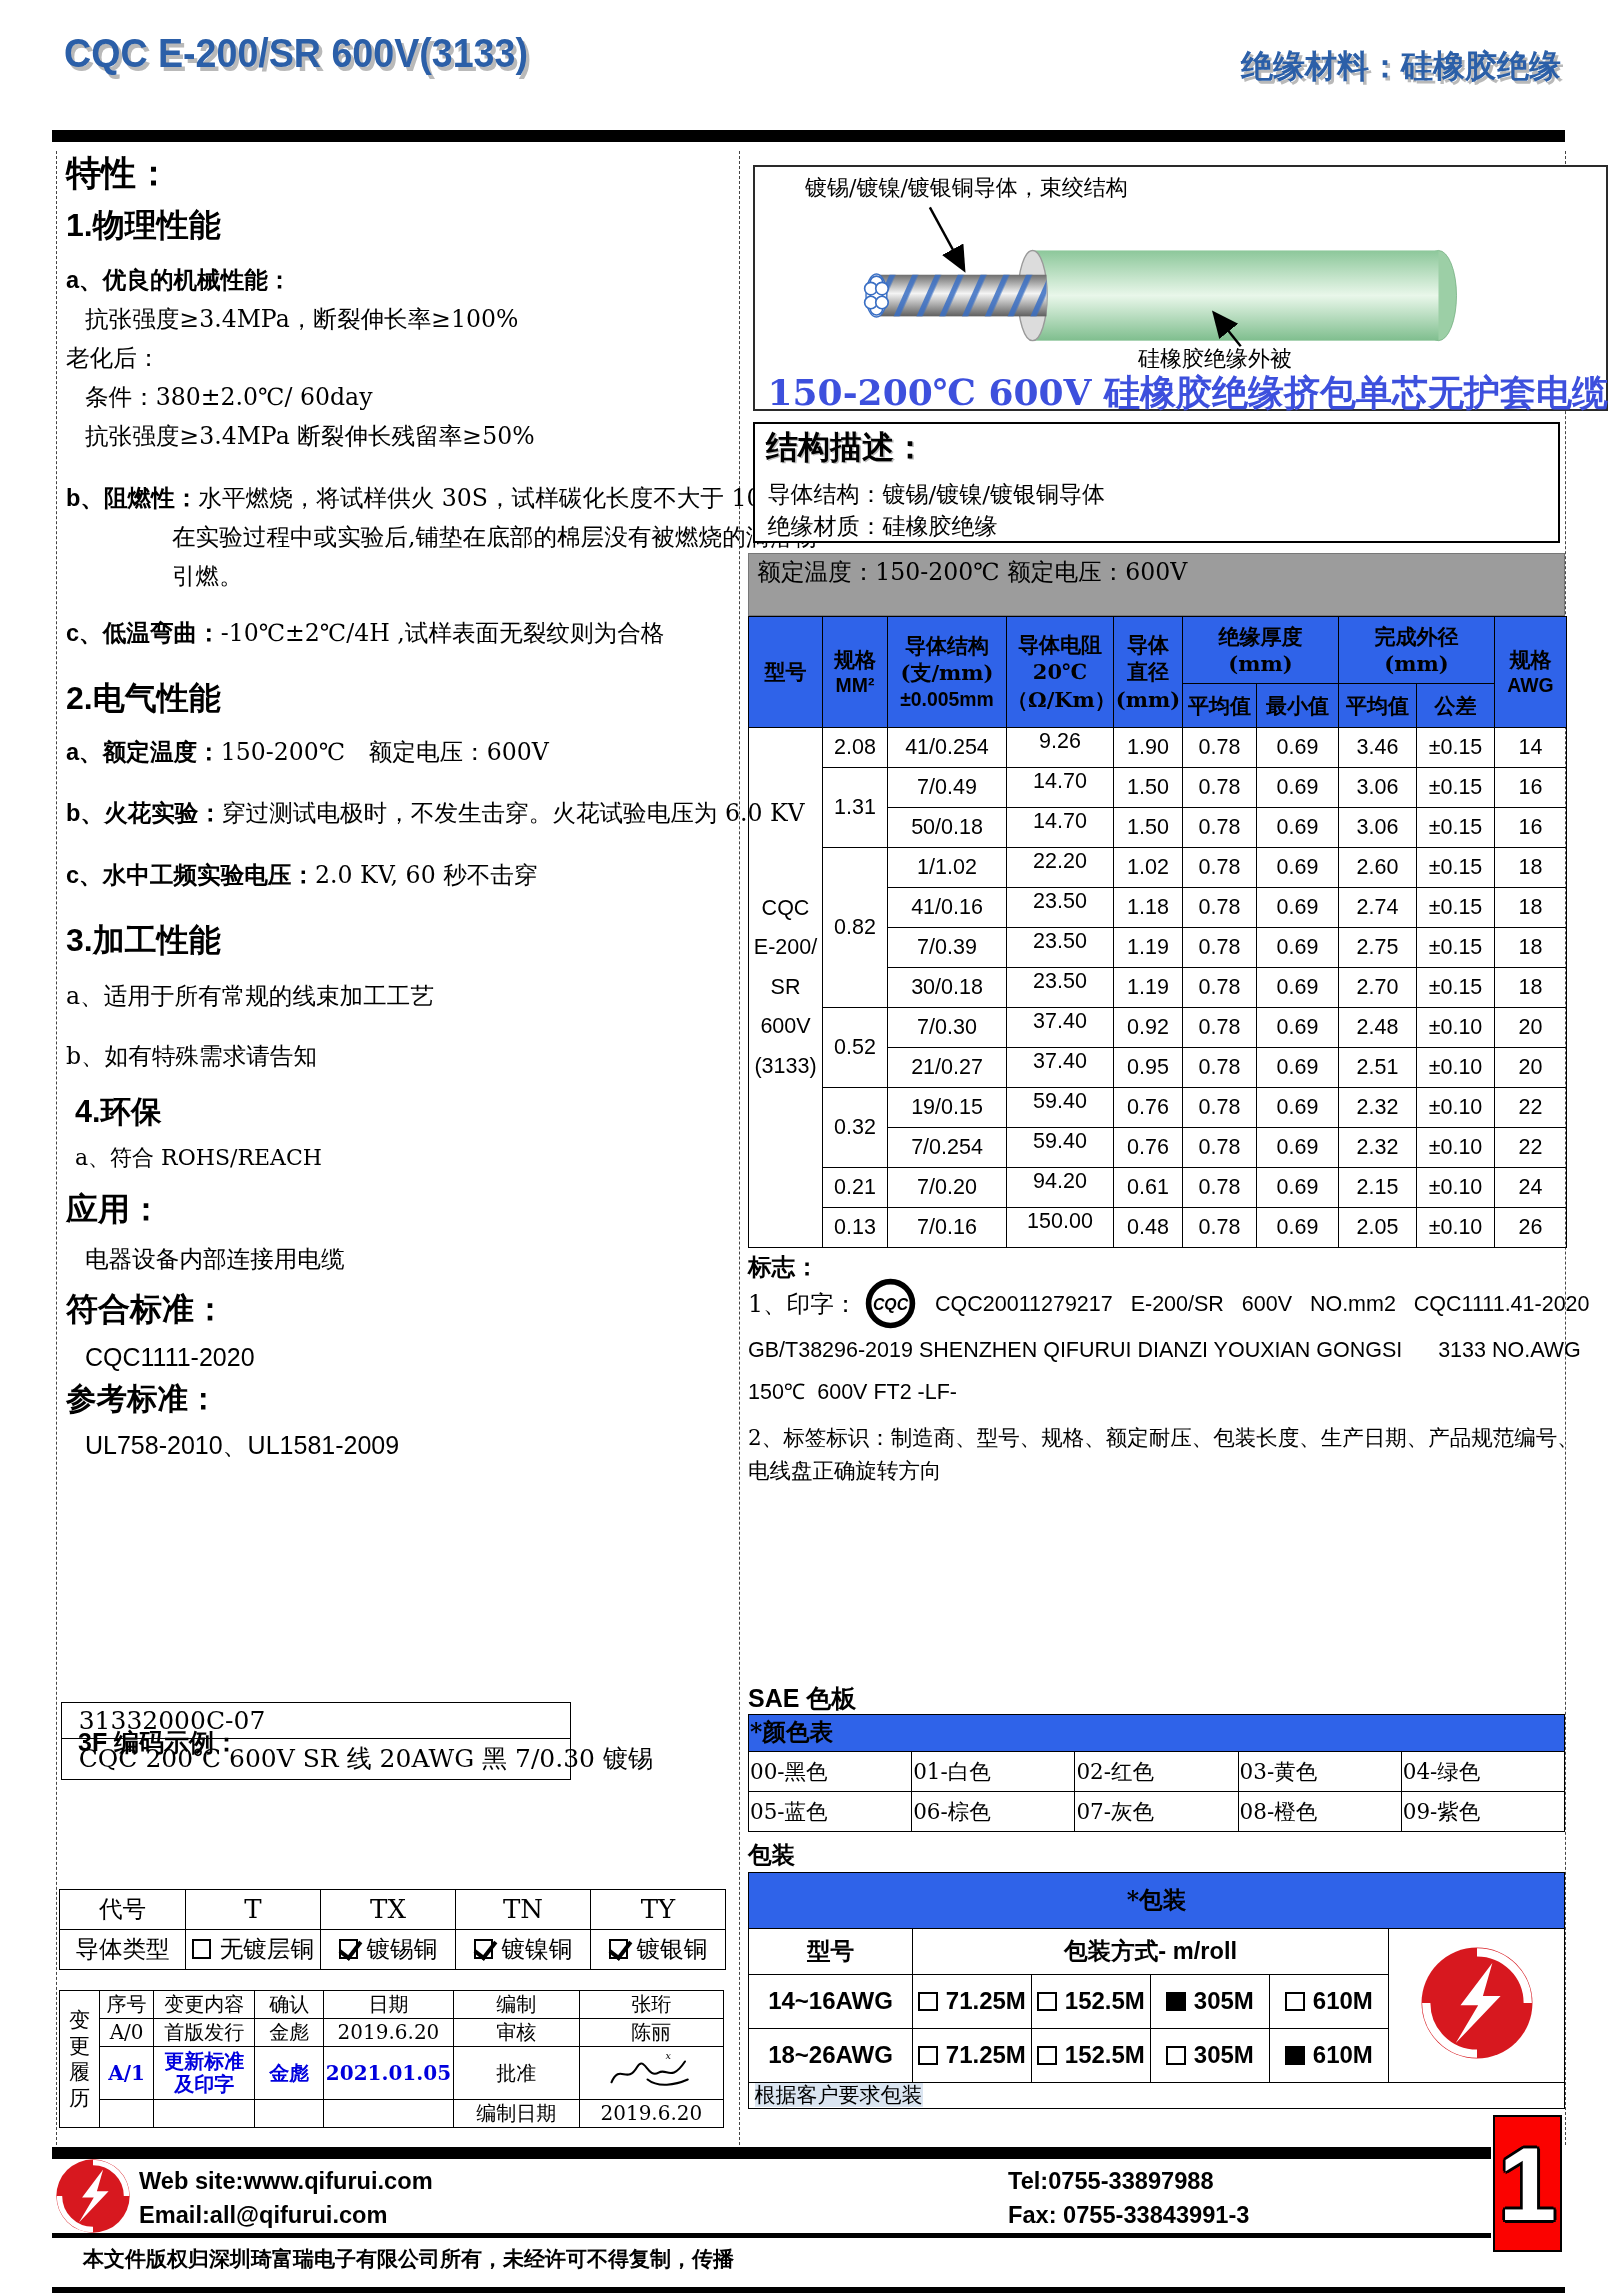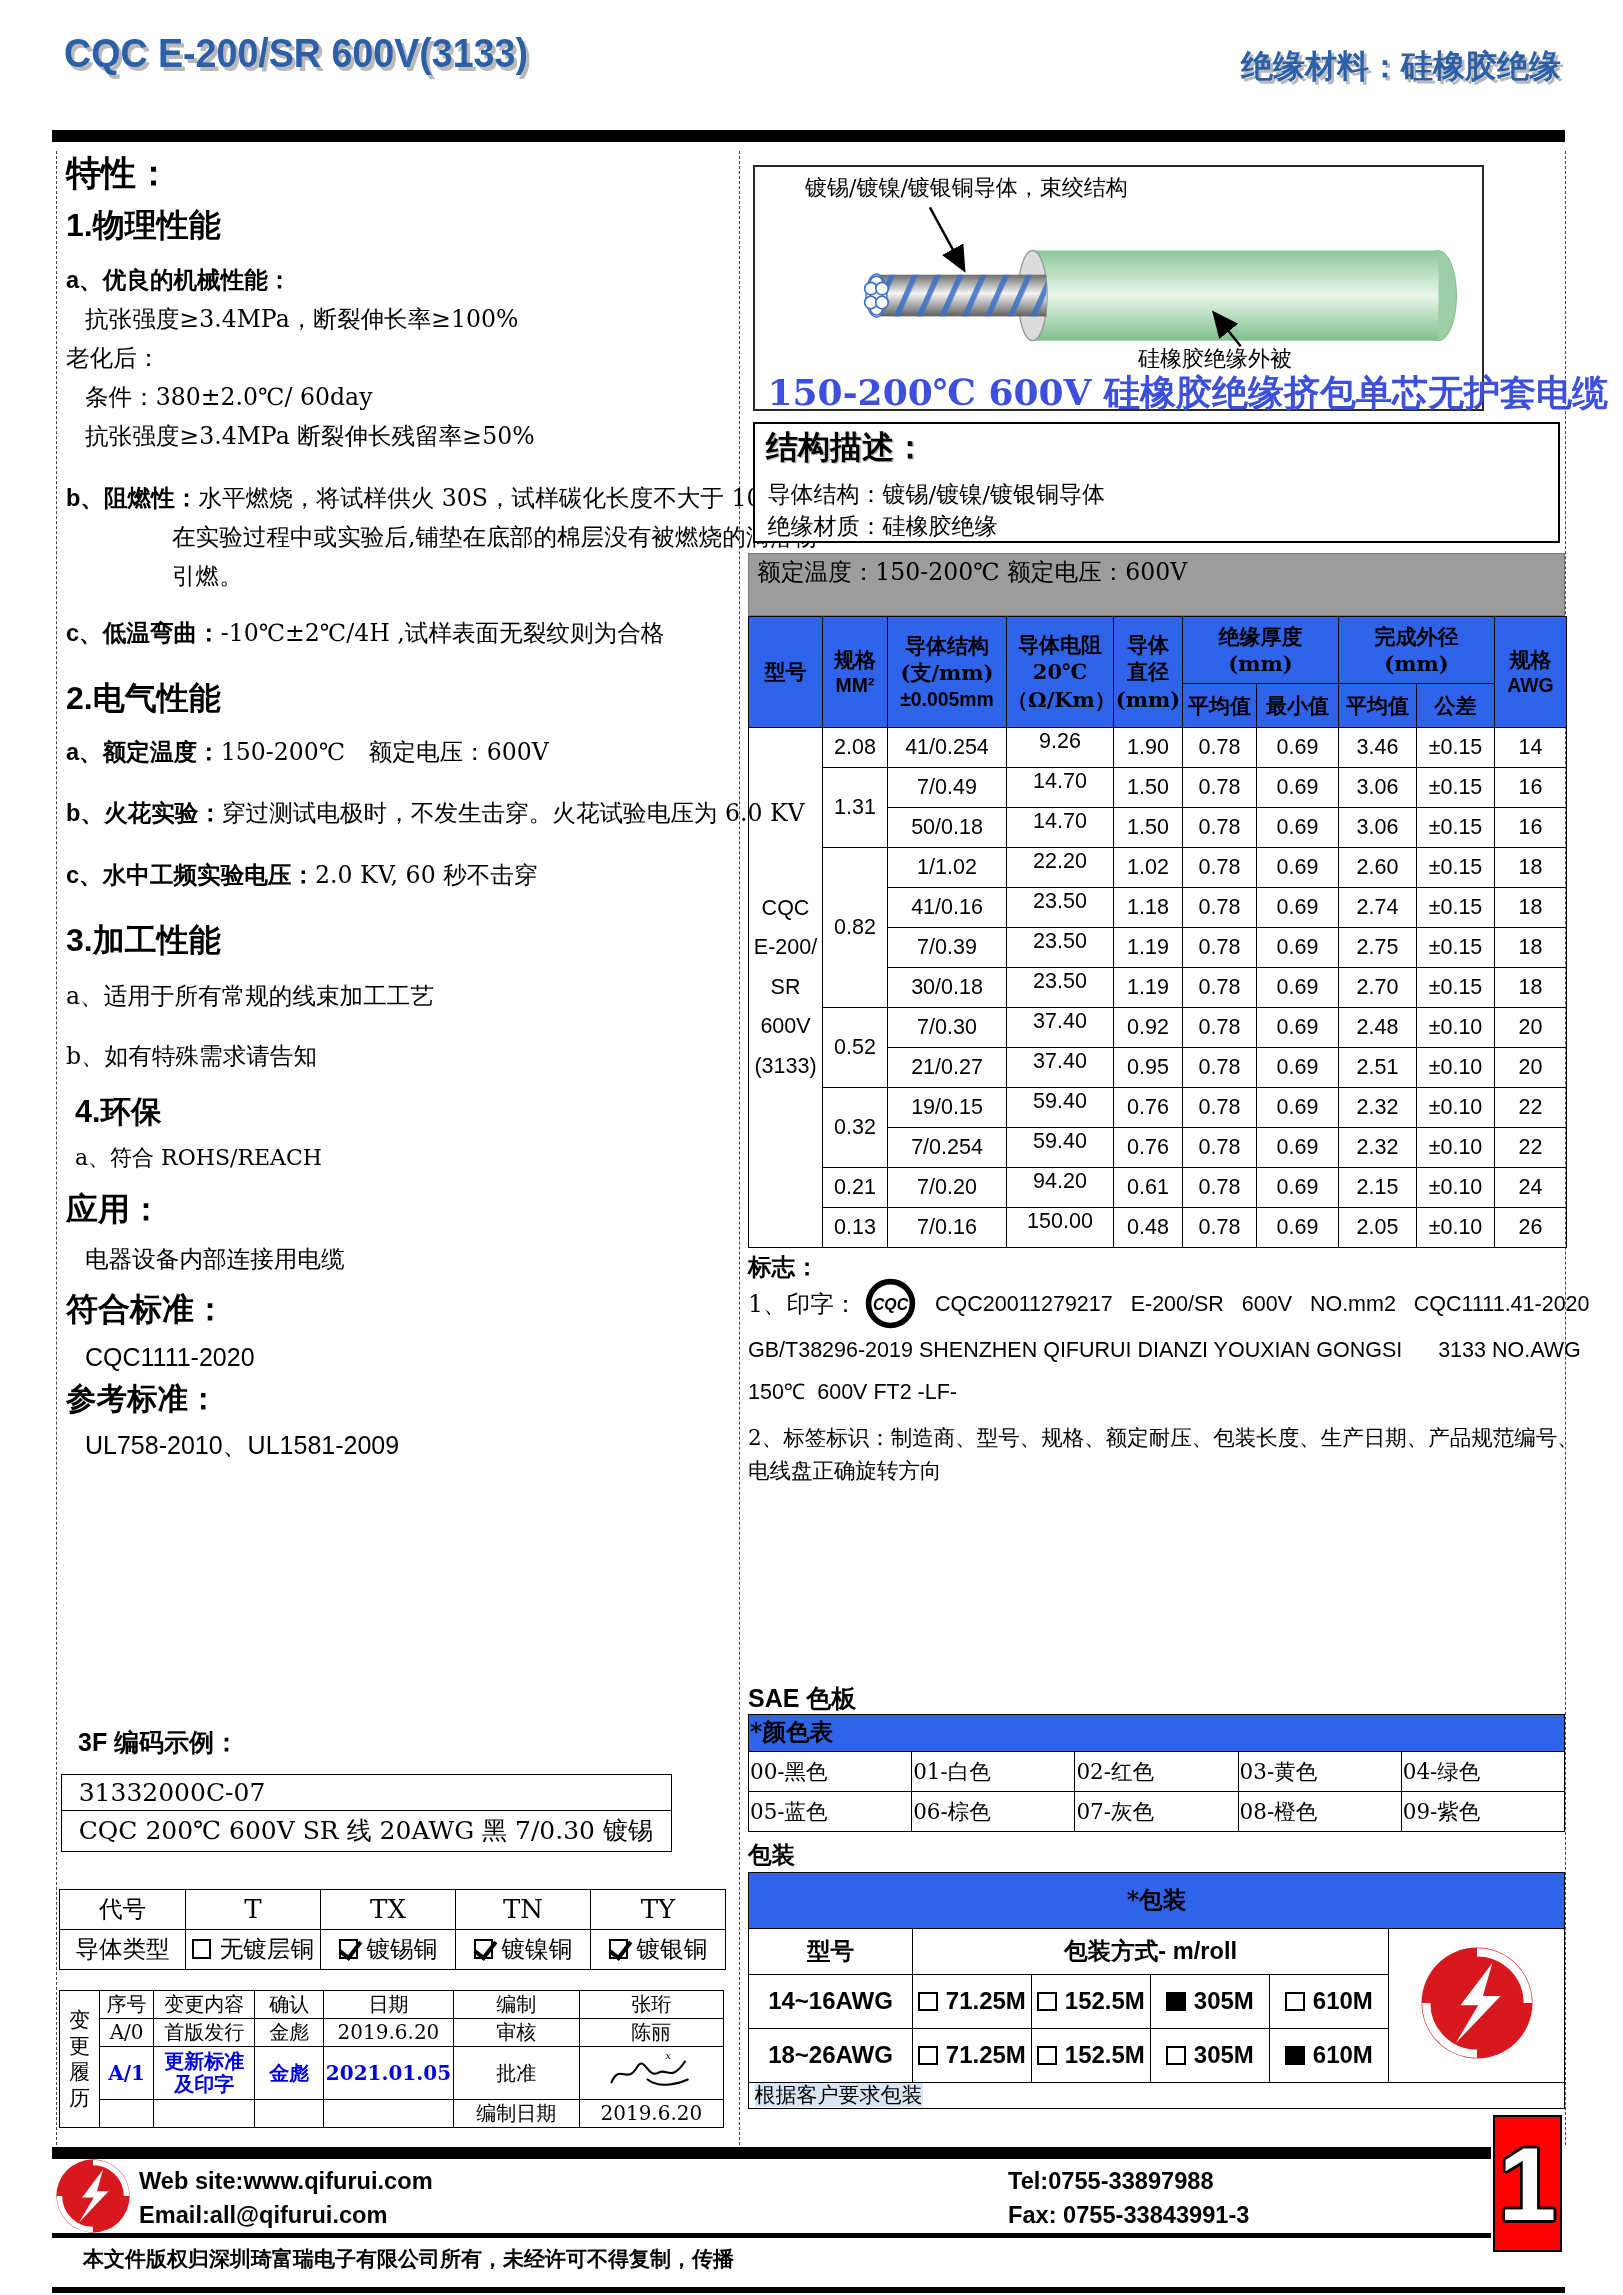--- a/index.html
+++ b/index.html
@@ -34,21 +34,21 @@
   
   #header-title{left:64px;top:33px;font:bold 40px/1 "Liberation Sans",sans-serif;
     color:var(--title-blue);text-shadow:3.5px 3.5px 0 #b9b9b9;transform:scaleX(.94);transform-origin:left}
   #header-subtitle{right:62px;top:50px;font:bold 32px/1 "Liberation Sans",sans-serif;
     color:var(--title-blue);text-shadow:2.8px 2.8px 0 #b9b9b9}
   .double-rule{left:52px;width:1513px;height:4.9px;border-top:9px solid #000;border-bottom:3.5px solid #000}
   #top-rule{top:130px}
   .dash-line{position:absolute;top:151px;height:1994px;border-left:1.4px dashed #444;width:0}
 
   
-  #illus-box{left:753px;top:165px;width:731px;height:246px;border:2.1px solid #2a2a2a;background:#fff}
+  #illus-box{left:753px;top:165px;width:855px;height:246px;border:2.1px solid #2a2a2a;background:#fff}
   #illus-label-top{left:50px;top:8.3px;font:22px/1.2 "DejaVu Serif",serif;white-space:nowrap}
   #illus-label-bottom{left:383px;top:179px;font:22px/1.2 "DejaVu Serif",serif;white-space:nowrap}
   #illus-title{left:12.5px;top:207px;width:784px;font:bold 36px/1.05 "DejaVu Serif",serif;
     color:var(--cable-title-blue);white-space:nowrap}
 
   
   #struct-box{left:753px;top:422px;width:807px;height:121px;border:2.1px solid #000;background:#fff}
   #struct-heading{left:11px;top:5.6px;font:bold 32px/1.1 "Liberation Sans",sans-serif;text-shadow:1.4px 1.4px 0 #bbb}
   #struct-line1{left:12.5px;top:57px;font:23px/1.2 "DejaVu Serif",serif}
   #struct-line2{left:12.5px;top:89px;font:23px/1.2 "DejaVu Serif",serif}
@@ -93,21 +93,21 @@
   #pack-table tr.r td{font:bold 24px/1.1 "Liberation Sans",sans-serif}
   #pack-table tr.note{height:26px}
   #pack-table tr.note td{text-align:left;font:21px/1.1 "DejaVu Serif",serif;padding-left:5.6px}
   #pack-table tr.note span{background:var(--note-highlight)}
   .cb{display:inline-block;width:19.4px;height:19.4px;border:2.1px solid #000;vertical-align:-2.1px;margin-right:8.3px;background:#fff;position:relative}
   .cb.filled{background:#000}
   .cb.checked::after{content:"";position:absolute;left:3.5px;top:-4.2px;width:9px;height:18px;
     border-right:4.9px solid #000;border-bottom:4.9px solid #000;transform:rotate(38deg)}
 
   
-  #code-box{left:61px;top:1774px;width:611px;height:78px;border:1.4px solid #000}
+  #code-box{left:61px;top:1702px;width:510px;height:78px;border:1.4px solid #000}
   #code-box .row1{height:36px;border-bottom:1.4px solid #000;font:25px/36px "DejaVu Serif",serif;padding-left:16.7px;white-space:nowrap}
   #code-box .row2{height:39px;font:25px/40px "DejaVu Serif",serif;padding-left:16.7px;white-space:nowrap}
 
   
   #code-table{position:absolute;left:59px;top:1889px;width:665px;border-collapse:collapse;table-layout:fixed}
   #code-table td{border:1.4px solid #000;text-align:center;vertical-align:middle;font:23.6px/1.1 "DejaVu Serif",serif}
   #code-table tr{height:40px}
   #code-table .big{font:26px/1.1 "DejaVu Serif",serif}
 
   

